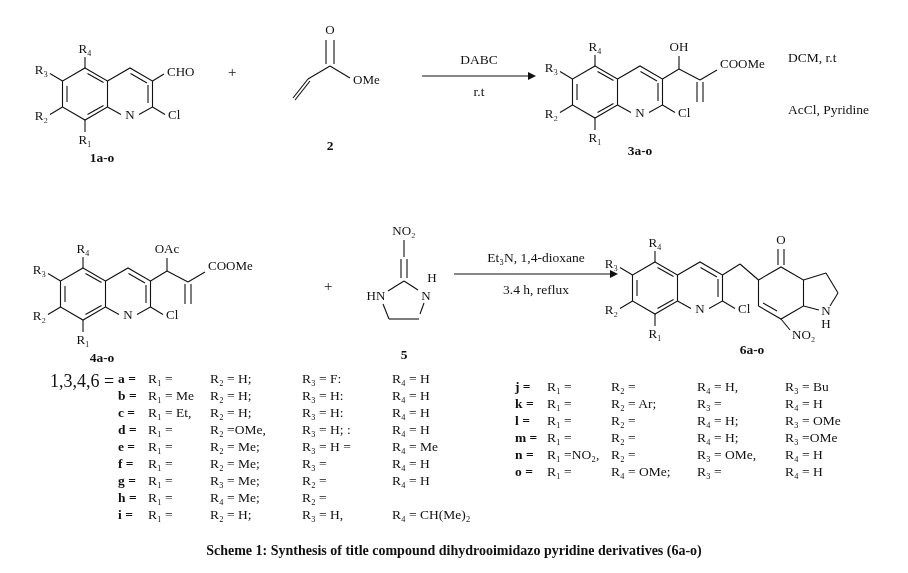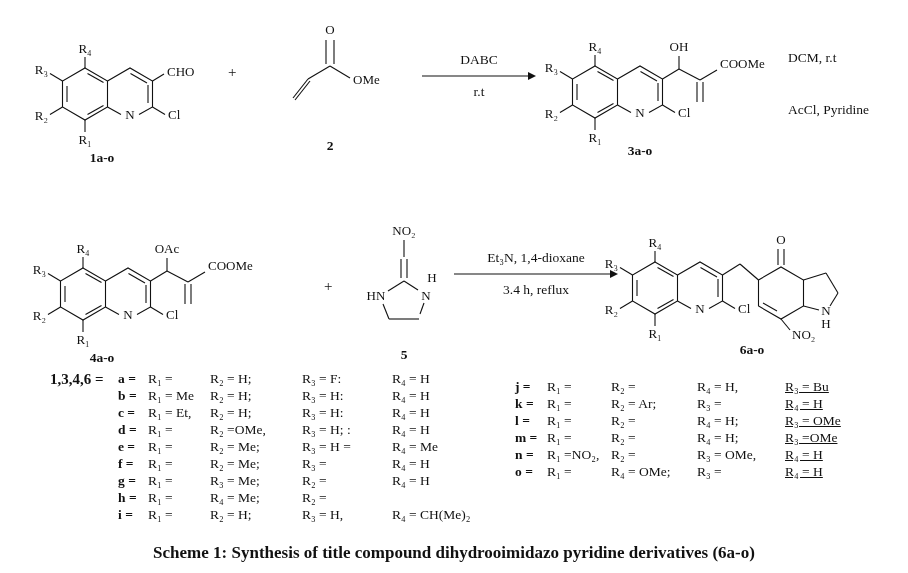--- a/index.html
+++ b/index.html
@@ -6,29 +6,29 @@
   .page{position:relative;width:908px;height:573px;background:#ffffff;overflow:hidden;
         font-family:"Liberation Serif","DejaVu Serif",serif;color:#111;}
   .struct{position:absolute;overflow:visible;}
   .b{stroke:#111;stroke-width:1.1;fill:none;}
   .atom{font-family:"Liberation Serif","DejaVu Serif",serif;font-size:13px;fill:#111;stroke:none;}
   .clabel{position:absolute;text-align:center;font-weight:bold;font-size:13.5px;}
   .plus{position:absolute;font-size:15px;}
   .arrow-group{position:absolute;display:flex;flex-direction:column;align-items:center;gap:2px;text-align:center;}
   .cond{font-size:13.5px;white-space:nowrap;}
   .cond-stack{position:absolute;text-align:left;}
-  .tprefix{position:absolute;font-weight:bold;font-size:15px;}
+  .tprefix{position:absolute;font-weight:normal;font-size:18px;}
   .stable{position:absolute;}
   .trow{display:flex;line-height:17px;font-size:13.5px;white-space:nowrap;}
   .cell{display:block;flex:none;}
   .w-entry{width:30px;font-weight:bold;}
   .w-l1{width:62px;} .w-l2{width:92px;} .w-l3{width:90px;} .w-l4{width:130px;}
   .w-rentry{width:32px;font-weight:bold;}
-  .w-r1{width:64px;} .w-r2{width:86px;} .w-r3{width:88px;} .w-r4{width:100px;text-decoration:underline;}
-  .caption{position:absolute;left:0;right:0;top:543px;text-align:center;font-weight:bold;font-size:17px;}
+  .w-r1{width:64px;} .w-r2{width:86px;} .w-r3{width:88px;} .w-r4{width:100px;}
+  .caption{position:absolute;left:0;right:0;top:543px;text-align:center;font-weight:bold;font-size:14px;}
 </style>
 </head>
 <body>
 
 <div class="page">
 
   <svg width="0" height="0" style="position:absolute">
     <defs>
       <g id="qcore">
         <g>

